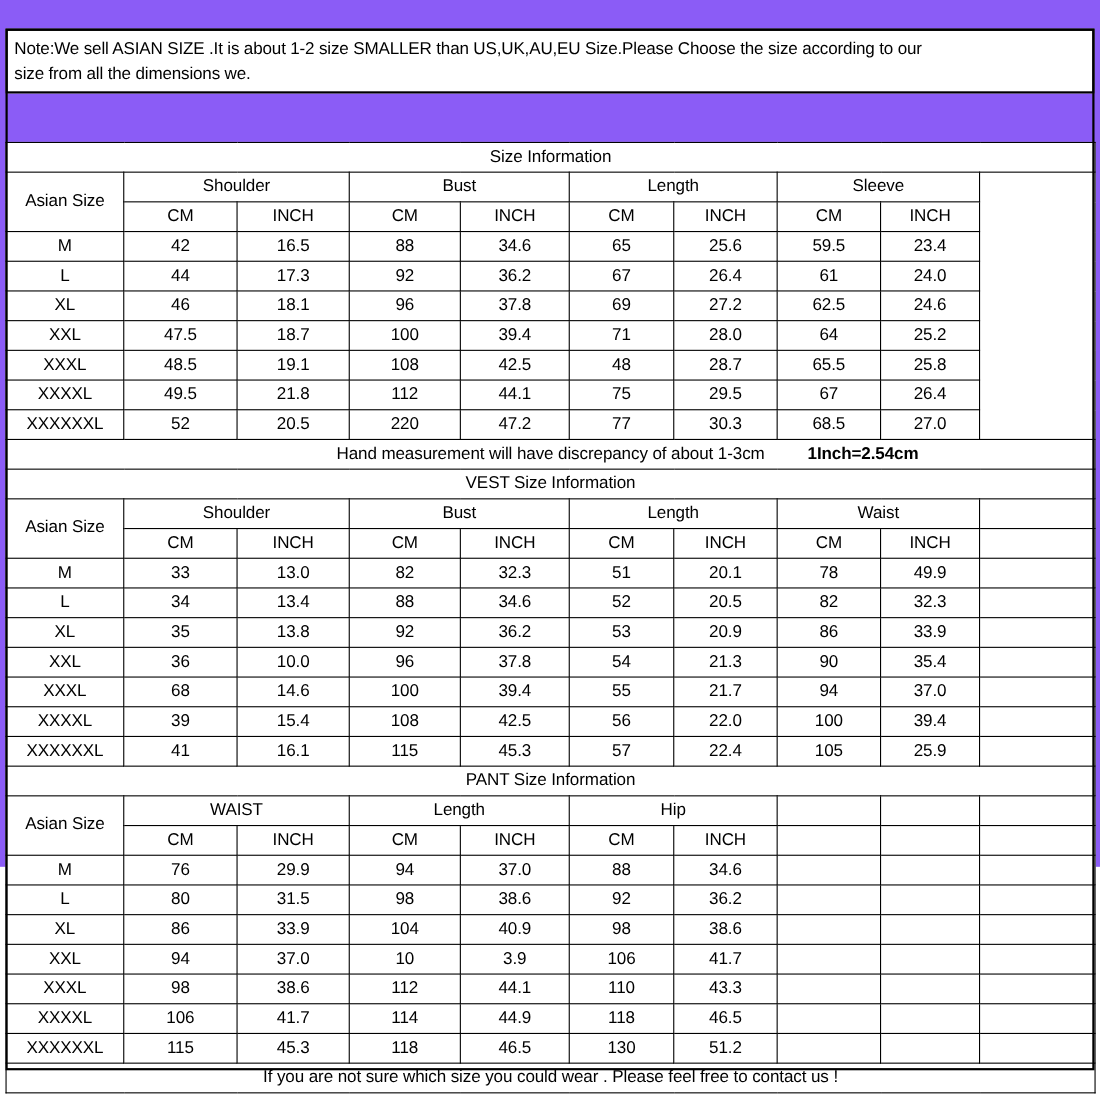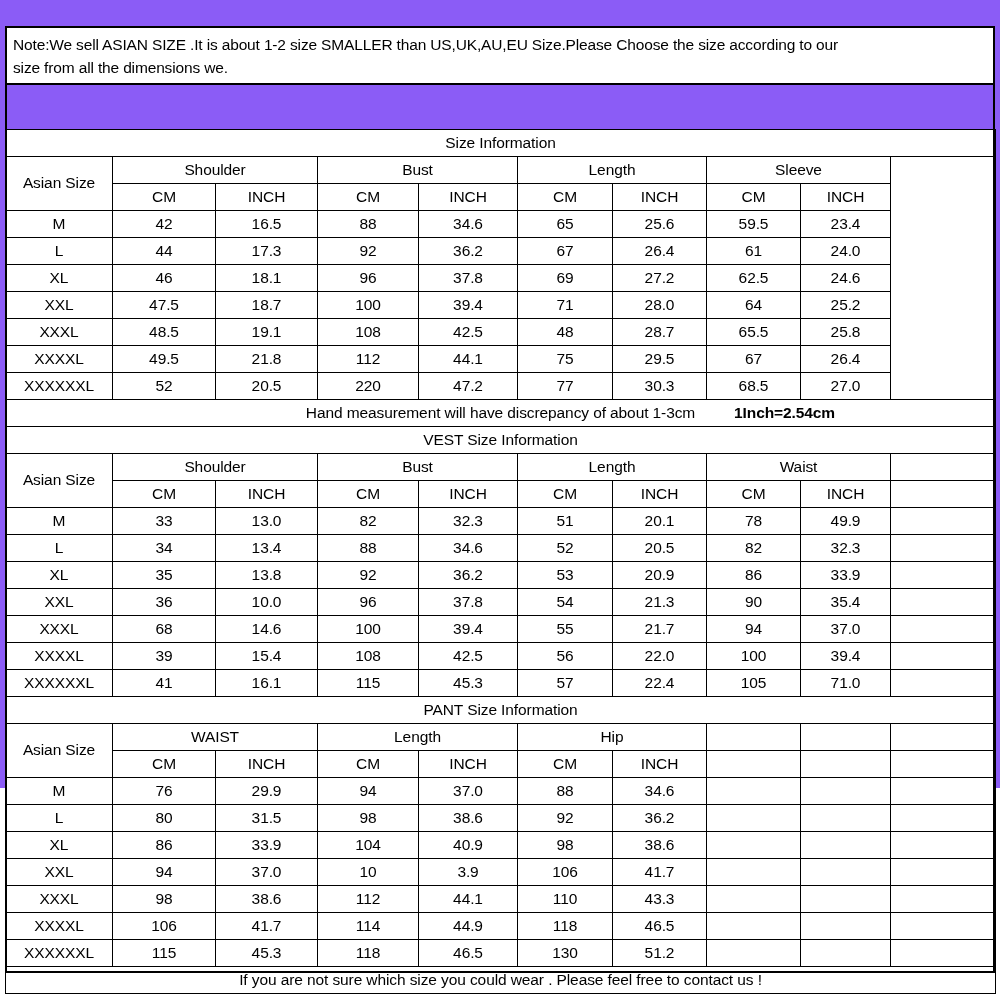--- a/index.html
+++ b/index.html
@@ -323,21 +323,21 @@
         </tr>
       <tr>
           <td>XXXXXXL</td>
           <td>41</td>
           <td>16.1</td>
           <td>115</td>
           <td>45.3</td>
           <td>57</td>
           <td>22.4</td>
           <td>105</td>
-          <td>71.0</td>
+          <td>25.9</td>
           <td class="blank"></td>
         </tr>
 
       <tr>
         <td class="title-cell" colspan="10">PANT Size Information</td>
       </tr>
 
       <tr>
         <td rowspan="2">Asian  Size</td>
         <td colspan="2">WAIST</td>

